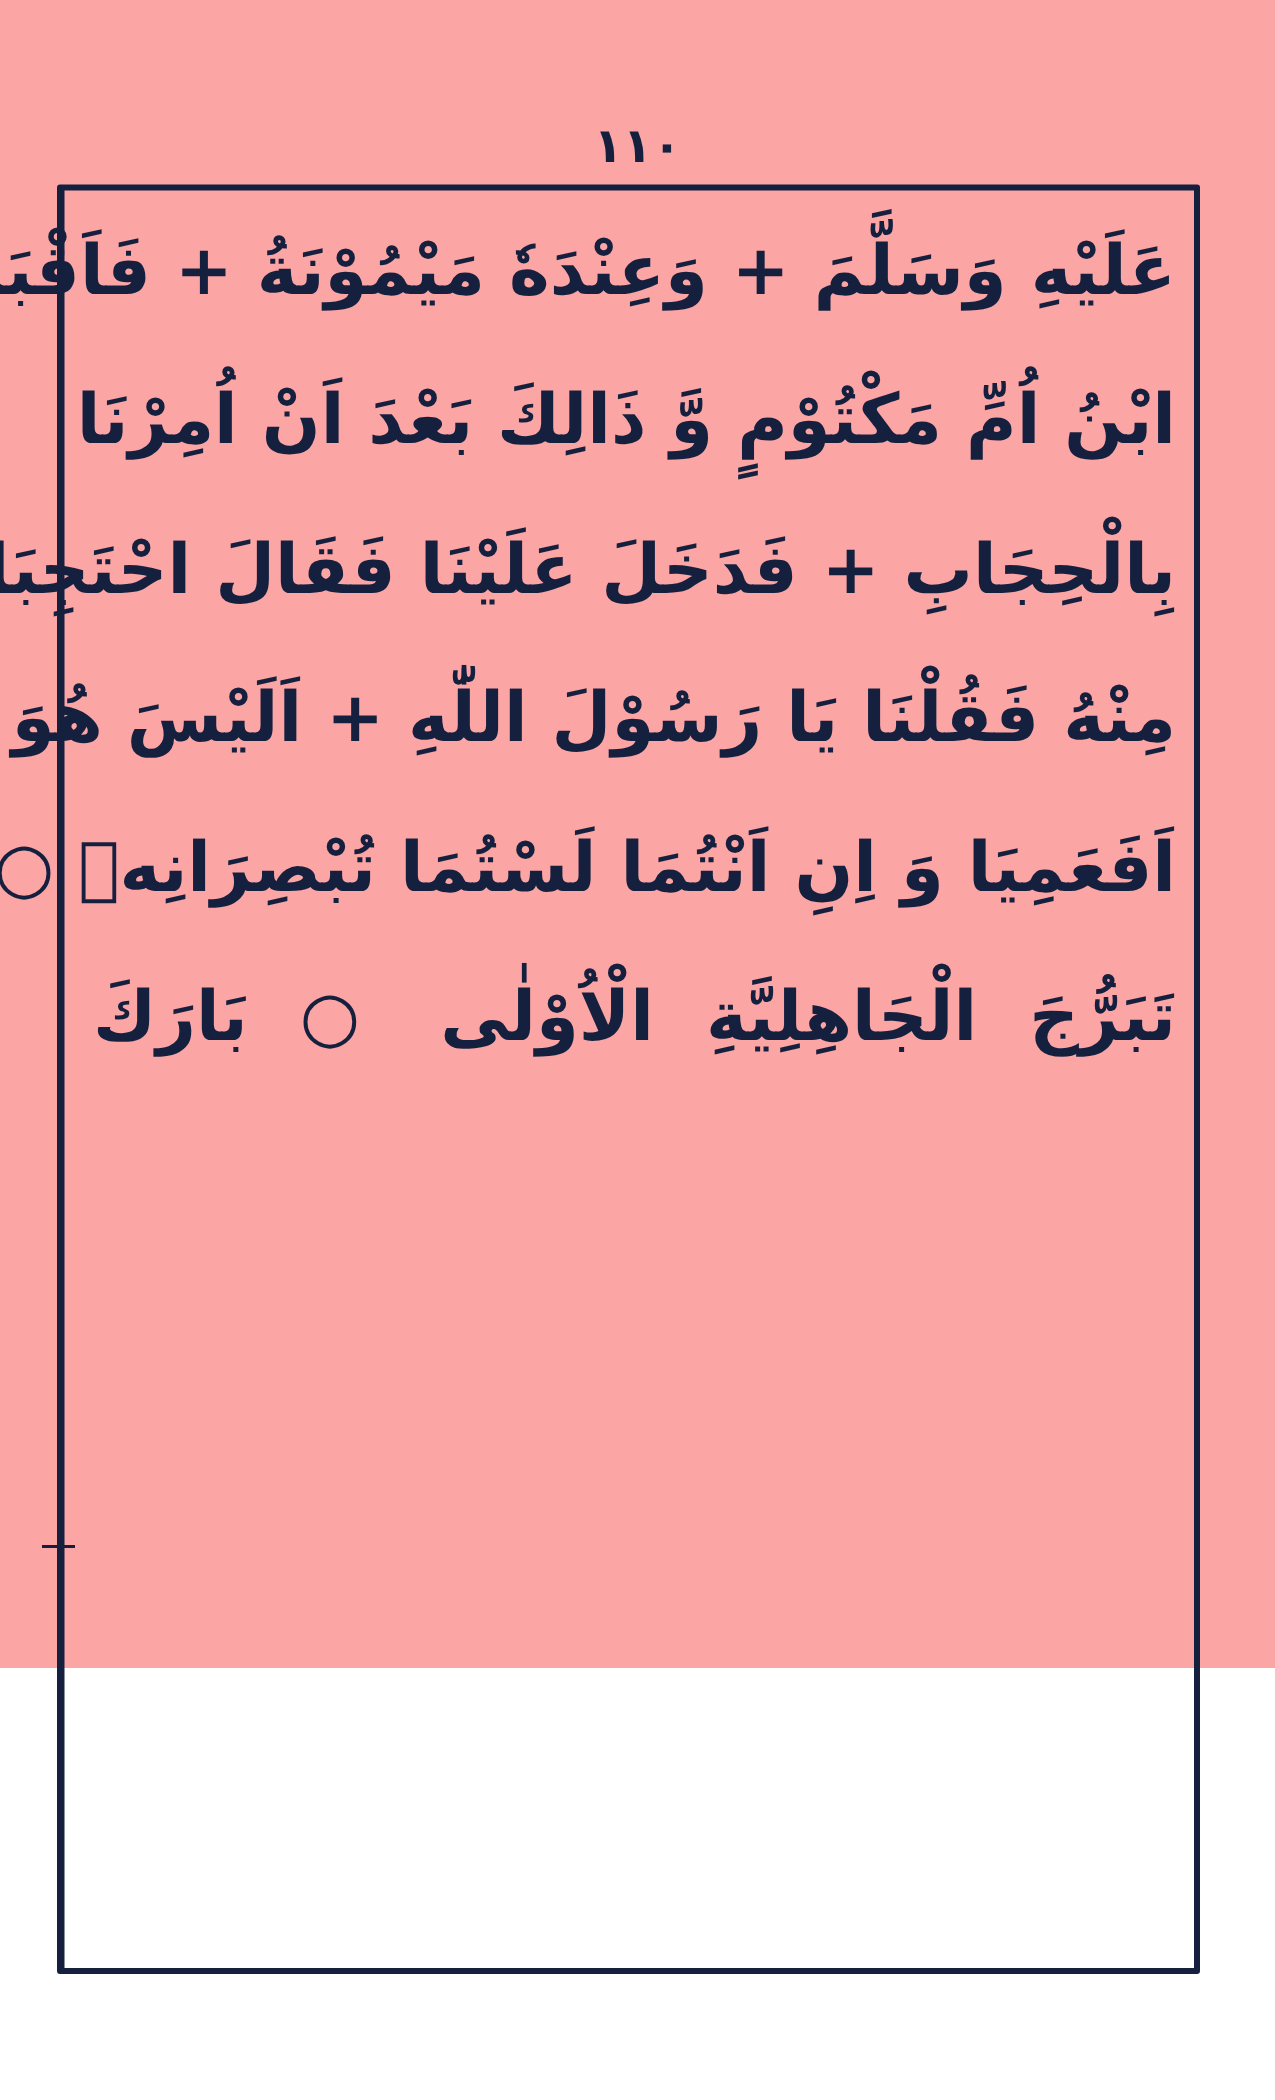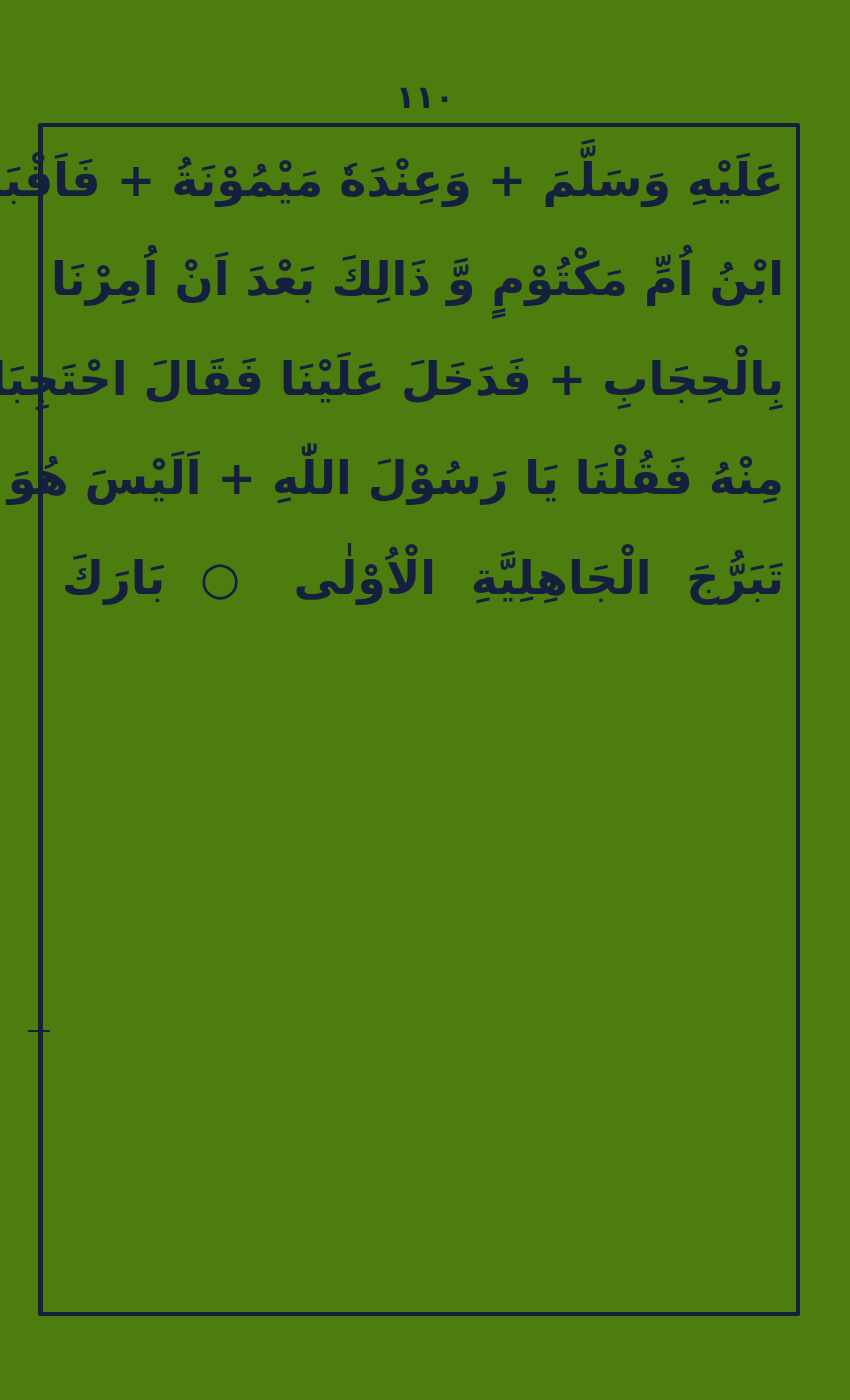--- a/index.html
+++ b/index.html
@@ -6,22 +6,22 @@
       margin: 0;
       padding: 0;
       width: 850px;
       height: 1400px;
       background: #ffffff;
       overflow: hidden;
     }
     .page {
       position: relative;
       width: 850px;
-      height: 1400px;
-      background: #4d7c0f;
+      height: 1112px;
+      background: #fca5a5;
     }
     .page-number {
       position: absolute;
       left: 0;
       width: 850px;
       top: 78px;
       text-align: center;
       font-family: "DejaVu Sans", sans-serif;
       font-size: 32px;
       font-weight: bold;
@@ -96,16 +96,19 @@
     <div class="line">
         <span>ابْنُ اُمِّ مَكْتُوْمٍ وَّ ذَالِكَ بَعْدَ اَنْ اُمِرْنَا</span>
       </div>
     <div class="line">
         <span>بِالْحِجَابِ + فَدَخَلَ عَلَيْنَا فَقَالَ احْتَجِبَا</span>
       </div>
     <div class="line">
         <span>مِنْهُ فَقُلْنَا يَا رَسُوْلَ اللّٰهِ + اَلَيْسَ هُوَ</span>
       </div>
     <div class="line">
+        <span>اَفَعَمِيَا وَ اِنِ اَنْتُمَا لَسْتُمَا تُبْصِرَانِهٖ ○</span>
+      </div>
+    <div class="line">
         <span>تَبَرُّجَ الْجَاهِلِيَّةِ الْاُوْلٰى ○ بَارَكَ</span>
       </div>
   </div>
 </div>
 
 </body></html>

